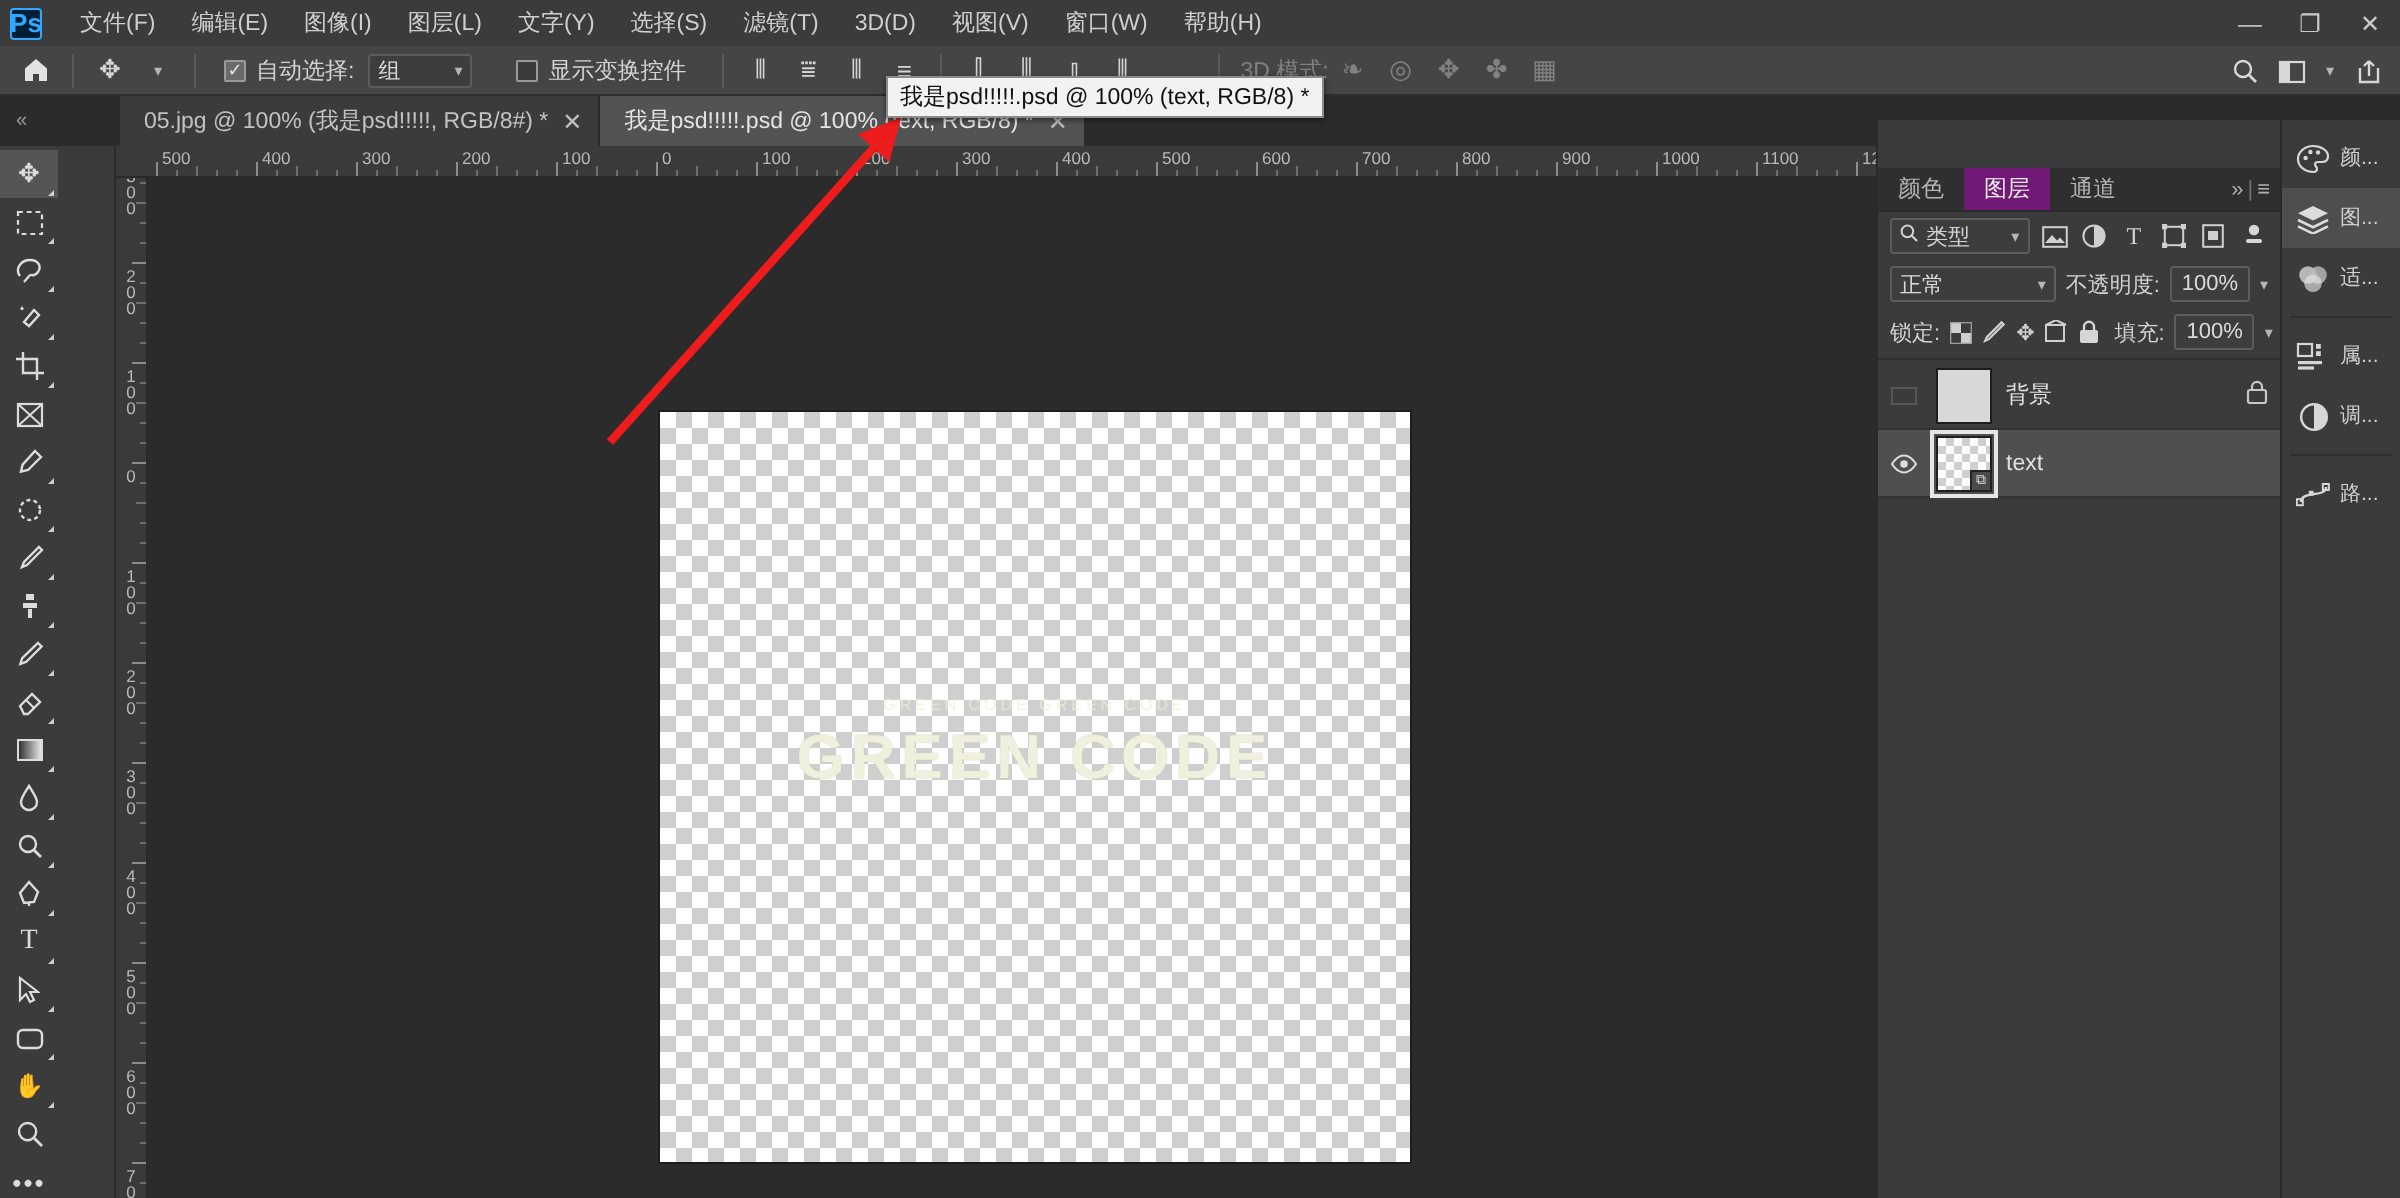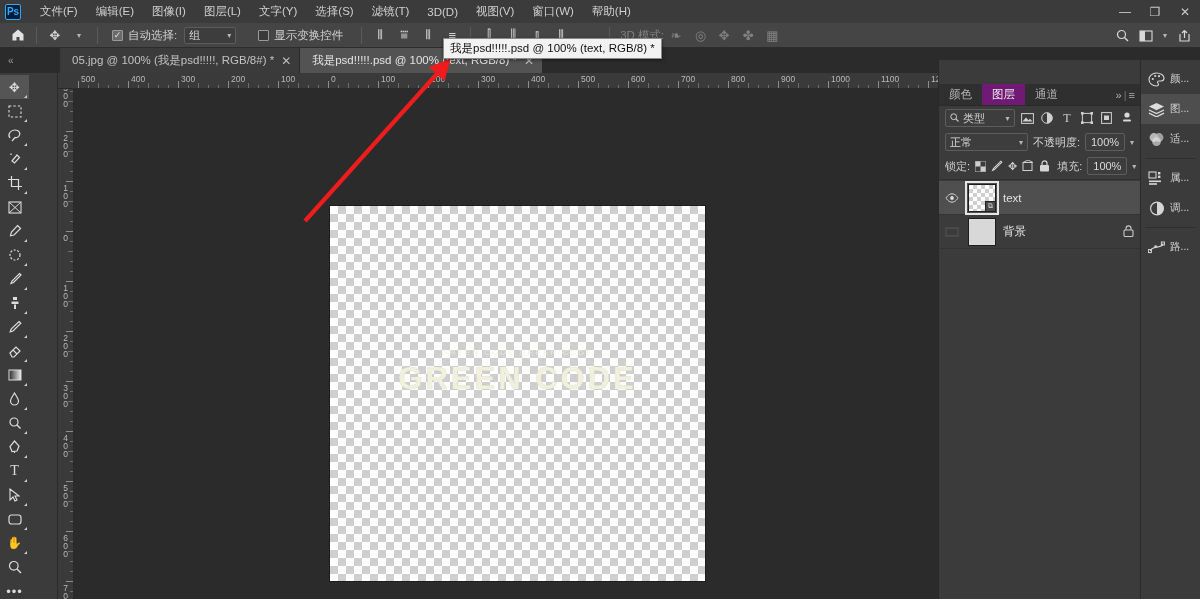--- a/index.html
+++ b/index.html
@@ -12,21 +12,21 @@
   .app{ position:relative; width:1200px; height:599px; }
 
   
   .menubar{
     position:absolute; left:0; top:0; width:1200px; height:23px;
     background:#3b3b3b; display:flex; align-items:center;
   }
   .ps-logo{
     width:16px;height:16px;margin-left:5px;margin-right:10px;
     background:#001e36; border:1px solid #31a8ff; border-radius:2px;
-    color:#31a8ff; font-size:10px; font-weight:bold;
+    color:#31a8ff; font-size:13px; font-weight:bold;
     display:flex;align-items:center;justify-content:center;
   }
   .menu-item{
     padding:3px 9px; color:#cfcfcf; font-size:11.5px; white-space:nowrap;
     cursor:default;
   }
   .win-ctrls{ position:absolute; right:0; top:0; display:flex; height:23px; }
   .win-btn{
     width:30px;height:23px;display:flex;align-items:center;justify-content:center;
     color:#c9c9c9;font-size:12px;
@@ -754,47 +754,47 @@
             <path d="M3 5V3.4a2.5 2.5 0 0 1 5 0V5" fill="none" stroke="#d6d6d6" stroke-width="1.2"></path>
           </svg>
       </span>
       <span class="opa-label" style="margin-left:2px">填充:</span>
       <div class="opa-val">100%</div>
       <span class="chev">▾</span>
     </div>
 
     <div class="panel-sep"></div>
 
-    <div class="layer sel">
-      <span class="eye">
-        <svg width="14" height="10" viewBox="0 0 14 10">
-            <path d="M7 .8C3.5.8 1 5 1 5s2.5 4.2 6 4.2S13 5 13 5 10.5.8 7 .8z" fill="none" stroke="#dcdcdc" stroke-width="1"></path>
-            <circle cx="7" cy="5" r="1.9" fill="#dcdcdc"></circle>
-          </svg>
-      </span>
-      <span class="thumb framed">
-        <span class="badge-link">⧉</span>
-      </span>
-      <span class="layer-name">text</span>
-    </div>
-
     <div class="layer">
       <span class="eye" style="opacity:.35">
         <svg width="14" height="10" viewBox="0 0 14 10">
             <rect x="1" y="1" width="12" height="8" fill="none" stroke="#8d8d8d" stroke-width="1"></rect>
           </svg>
       </span>
       <span class="thumb solid"></span>
       <span class="layer-name">背景</span>
       <span class="layer-lock">
         <svg width="11" height="12" viewBox="0 0 11 12">
             <rect x="1" y="5" width="9" height="6.5" rx="1" fill="none" stroke="#c8c8c8" stroke-width="1.1"></rect>
             <path d="M3 5V3.4a2.5 2.5 0 0 1 5 0V5" fill="none" stroke="#c8c8c8" stroke-width="1.1"></path>
           </svg>
       </span>
+    </div>
+
+    <div class="layer sel">
+      <span class="eye">
+        <svg width="14" height="10" viewBox="0 0 14 10">
+            <path d="M7 .8C3.5.8 1 5 1 5s2.5 4.2 6 4.2S13 5 13 5 10.5.8 7 .8z" fill="none" stroke="#dcdcdc" stroke-width="1"></path>
+            <circle cx="7" cy="5" r="1.9" fill="#dcdcdc"></circle>
+          </svg>
+      </span>
+      <span class="thumb framed">
+        <span class="badge-link">⧉</span>
+      </span>
+      <span class="layer-name">text</span>
     </div>
   </div>
 
   <div class="dock">
     <div class="dock-item">
       <span class="dico">
         <svg width="17" height="15" viewBox="0 0 17 15">
             <path d="M8.5 1C4.4 1 1 3.9 1 7.5S4.4 14 8.5 14c1.4 0 2-.8 2-1.6 0-1-1-1.3-1-2.2 0-.7.6-1.2 1.4-1.2H13c2 0 3-1.3 3-3C16 3.4 12.7 1 8.5 1z" fill="none" stroke="#d6d6d6" stroke-width="1.1"></path>
             <circle cx="4.8" cy="7" r="1.1" fill="#d6d6d6"></circle>
             <circle cx="7.2" cy="4" r="1.1" fill="#d6d6d6"></circle>

